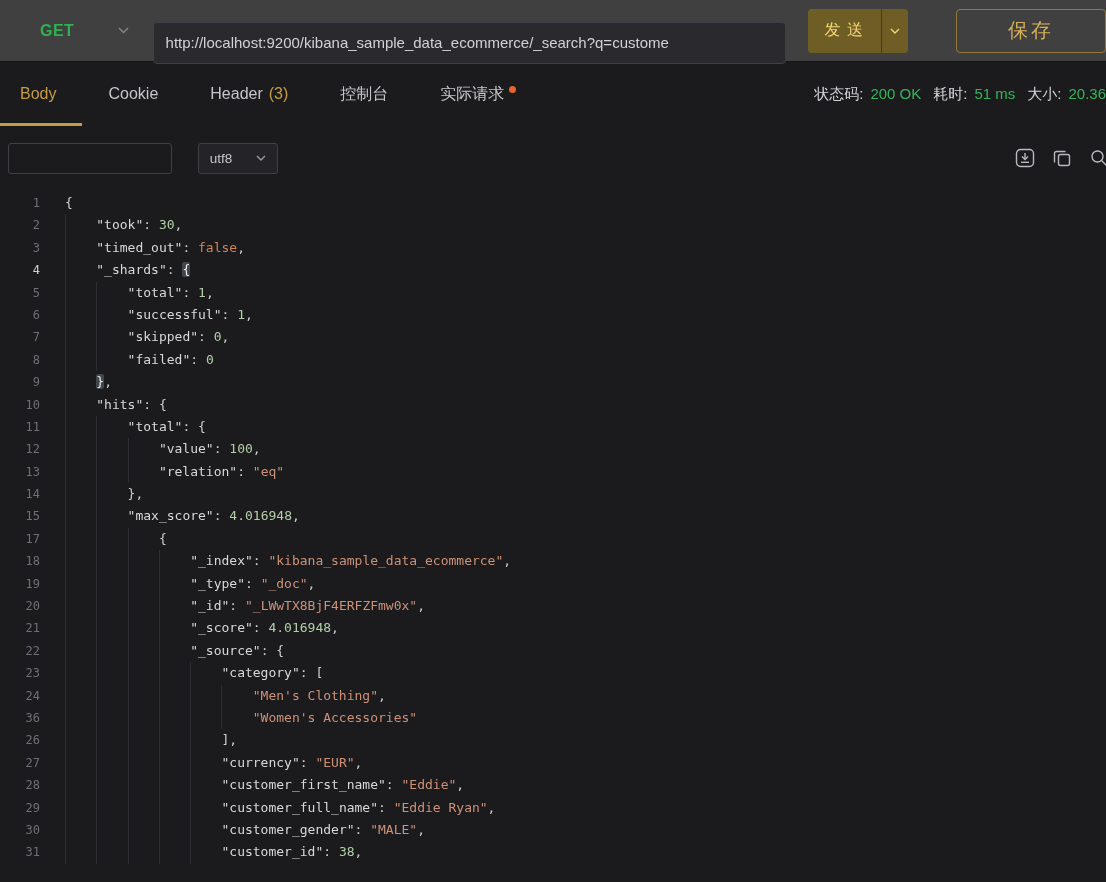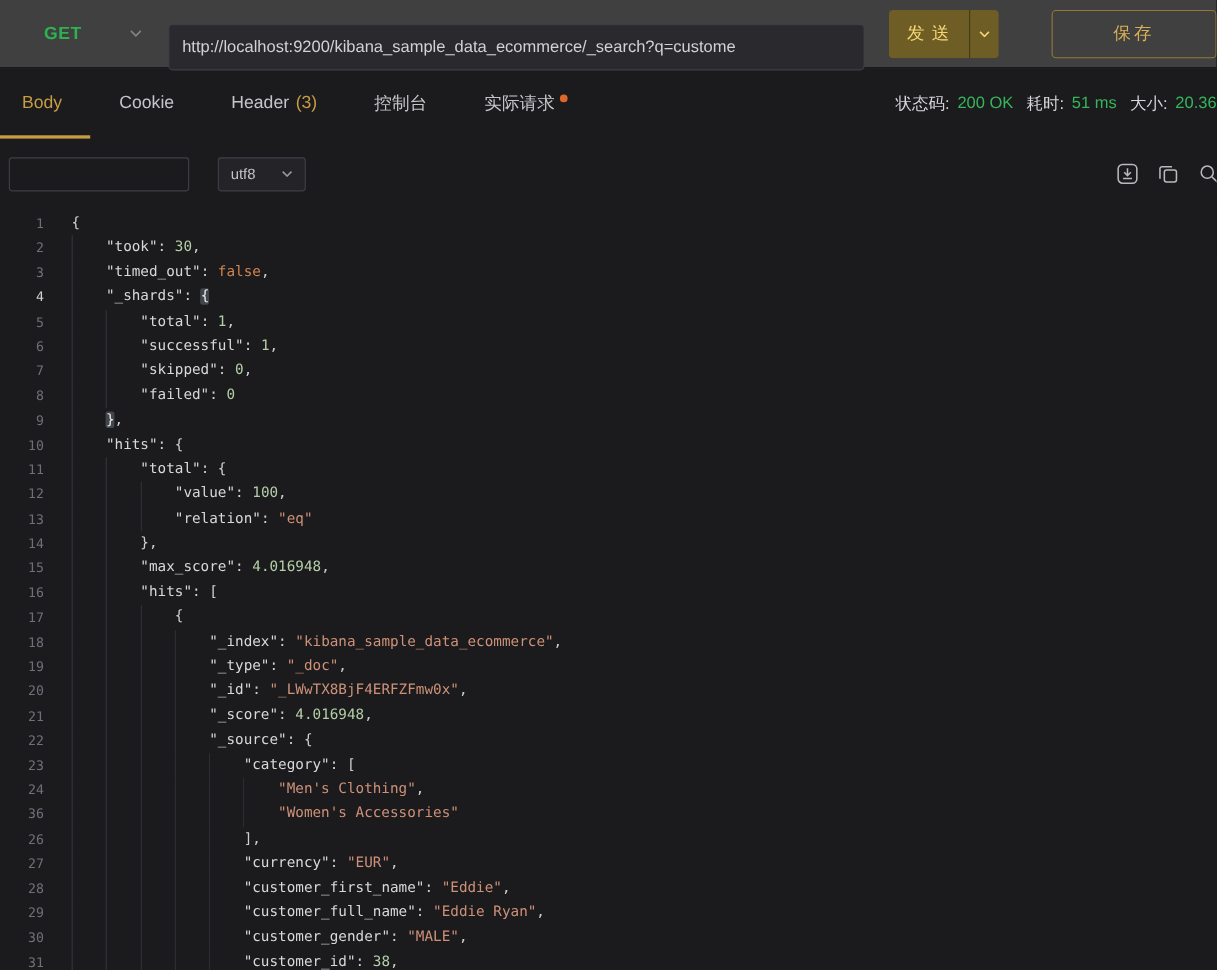--- a/index.html
+++ b/index.html
@@ -18,21 +18,21 @@
   .chev { display:inline-flex; }
   .url-input { width:670px; height:42px; margin-left:24px; background:#29292e;
                border:1px solid #3f3f47; border-radius:4px; color:#d2d2d6; font-size:15px;
                padding:0 12px; outline:none; font-family:"Liberation Sans", sans-serif;margin-top:24px; }
   .send-group { display:flex; margin-left:22px; height:44px; border-radius:4px; overflow:hidden; flex-shrink:0; }
   .send-btn { background:#6e5d24; color:#f5d675; border:none; font-size:16px; padding:0 17px;
               cursor:pointer; letter-spacing:1px; font-family:inherit; }
   .send-caret { background:#6e5d24; border:none; border-left:1px solid rgba(0,0,0,.35); width:27px;
                 display:flex; align-items:center; justify-content:center; cursor:pointer; }
   .save-btn { margin-left:48px; width:150px; height:44px; flex-shrink:0; background:transparent;
-              border:1px solid #93783a; border-radius:4px; color:#d6b055; font-size:16px;
+              border:1px solid #93783a; border-radius:4px; color:#d6b055; font-size:20px;
               letter-spacing:3px; cursor:pointer; font-family:inherit; }
 
   
   .tab-bar { height:64px; display:flex; align-items:stretch; }
   .tabs { display:flex; }
   .tab { display:flex; align-items:center; padding:0 26px; font-size:16px; color:#c6c6ca;
          cursor:pointer; position:relative; white-space:nowrap; }
   .tab:first-child { padding-left:20px; }
   .tab.active { color:#c79d43; }
   .tab.active::after { content:""; position:absolute; left:0; right:0; bottom:0; height:3px; background:#c79d43; }
@@ -183,21 +183,20 @@
       <div class="line"><span class="ln">6</span><span class="lc"><span class="ig">    </span><span class="ig">    </span><span class="tk-k">"successful"</span><span class="tk-p">: </span><span class="tk-n">1</span><span class="tk-p">,</span></span></div>
       <div class="line"><span class="ln">7</span><span class="lc"><span class="ig">    </span><span class="ig">    </span><span class="tk-k">"skipped"</span><span class="tk-p">: </span><span class="tk-n">0</span><span class="tk-p">,</span></span></div>
       <div class="line"><span class="ln">8</span><span class="lc"><span class="ig">    </span><span class="ig">    </span><span class="tk-k">"failed"</span><span class="tk-p">: </span><span class="tk-n">0</span></span></div>
       <div class="line"><span class="ln">9</span><span class="lc"><span class="ig">    </span><span class="tk-h">}</span><span class="tk-p">,</span></span></div>
       <div class="line"><span class="ln">10</span><span class="lc"><span class="ig">    </span><span class="tk-k">"hits"</span><span class="tk-p">: </span><span class="tk-p">{</span></span></div>
       <div class="line"><span class="ln">11</span><span class="lc"><span class="ig">    </span><span class="ig">    </span><span class="tk-k">"total"</span><span class="tk-p">: </span><span class="tk-p">{</span></span></div>
       <div class="line"><span class="ln">12</span><span class="lc"><span class="ig">    </span><span class="ig">    </span><span class="ig">    </span><span class="tk-k">"value"</span><span class="tk-p">: </span><span class="tk-n">100</span><span class="tk-p">,</span></span></div>
       <div class="line"><span class="ln">13</span><span class="lc"><span class="ig">    </span><span class="ig">    </span><span class="ig">    </span><span class="tk-k">"relation"</span><span class="tk-p">: </span><span class="tk-s">"eq"</span></span></div>
       <div class="line"><span class="ln">14</span><span class="lc"><span class="ig">    </span><span class="ig">    </span><span class="tk-p">},</span></span></div>
       <div class="line"><span class="ln">15</span><span class="lc"><span class="ig">    </span><span class="ig">    </span><span class="tk-k">"max_score"</span><span class="tk-p">: </span><span class="tk-n">4.016948</span><span class="tk-p">,</span></span></div>
-      <div class="line"><span class="ln">16</span><span class="lc"><span class="ig">    </span><span class="ig">    </span><span class="tk-k">"hits"</span><span class="tk-p">: </span><span class="tk-p">[</span></span></div>
       <div class="line"><span class="ln">17</span><span class="lc"><span class="ig">    </span><span class="ig">    </span><span class="ig">    </span><span class="tk-p">{</span></span></div>
       <div class="line"><span class="ln">18</span><span class="lc"><span class="ig">    </span><span class="ig">    </span><span class="ig">    </span><span class="ig">    </span><span class="tk-k">"_index"</span><span class="tk-p">: </span><span class="tk-s">"kibana_sample_data_ecommerce"</span><span class="tk-p">,</span></span></div>
       <div class="line"><span class="ln">19</span><span class="lc"><span class="ig">    </span><span class="ig">    </span><span class="ig">    </span><span class="ig">    </span><span class="tk-k">"_type"</span><span class="tk-p">: </span><span class="tk-s">"_doc"</span><span class="tk-p">,</span></span></div>
       <div class="line"><span class="ln">20</span><span class="lc"><span class="ig">    </span><span class="ig">    </span><span class="ig">    </span><span class="ig">    </span><span class="tk-k">"_id"</span><span class="tk-p">: </span><span class="tk-s">"_LWwTX8BjF4ERFZFmw0x"</span><span class="tk-p">,</span></span></div>
       <div class="line"><span class="ln">21</span><span class="lc"><span class="ig">    </span><span class="ig">    </span><span class="ig">    </span><span class="ig">    </span><span class="tk-k">"_score"</span><span class="tk-p">: </span><span class="tk-n">4.016948</span><span class="tk-p">,</span></span></div>
       <div class="line"><span class="ln">22</span><span class="lc"><span class="ig">    </span><span class="ig">    </span><span class="ig">    </span><span class="ig">    </span><span class="tk-k">"_source"</span><span class="tk-p">: </span><span class="tk-p">{</span></span></div>
       <div class="line"><span class="ln">23</span><span class="lc"><span class="ig">    </span><span class="ig">    </span><span class="ig">    </span><span class="ig">    </span><span class="ig">    </span><span class="tk-k">"category"</span><span class="tk-p">: </span><span class="tk-p">[</span></span></div>
       <div class="line"><span class="ln">24</span><span class="lc"><span class="ig">    </span><span class="ig">    </span><span class="ig">    </span><span class="ig">    </span><span class="ig">    </span><span class="ig">    </span><span class="tk-s">"Men's Clothing"</span><span class="tk-p">,</span></span></div>
       <div class="line"><span class="ln">36</span><span class="lc"><span class="ig">    </span><span class="ig">    </span><span class="ig">    </span><span class="ig">    </span><span class="ig">    </span><span class="ig">    </span><span class="tk-s">"Women's Accessories"</span></span></div>
       <div class="line"><span class="ln">26</span><span class="lc"><span class="ig">    </span><span class="ig">    </span><span class="ig">    </span><span class="ig">    </span><span class="ig">    </span><span class="tk-p">],</span></span></div>

